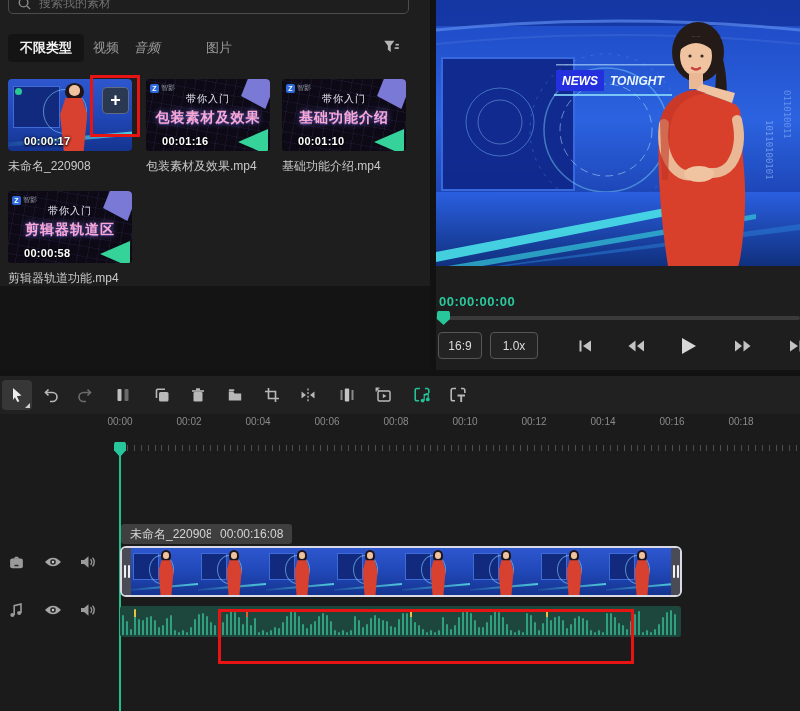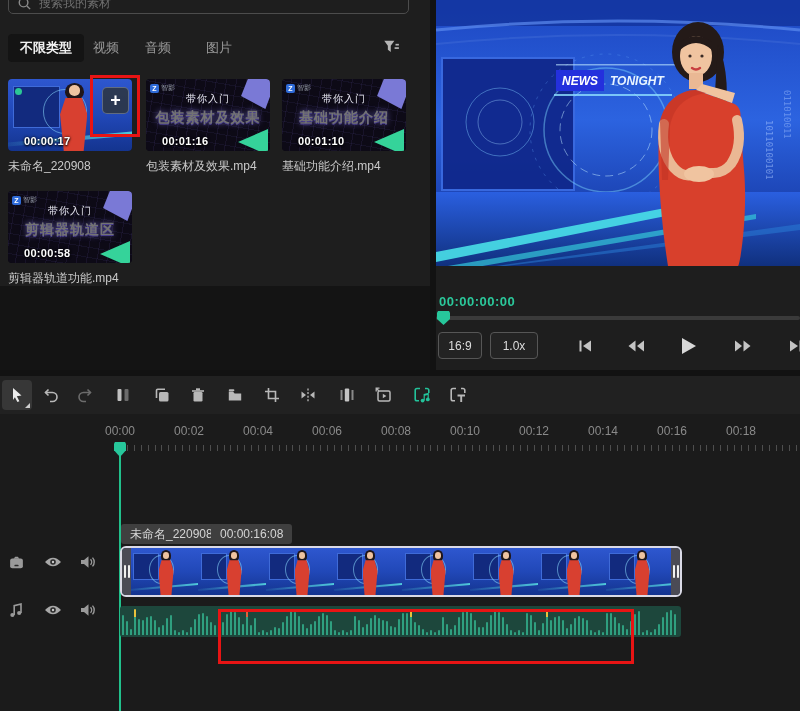--- a/index.html
+++ b/index.html
@@ -44,21 +44,21 @@
   
   .tut { position:absolute; inset:0; background:#0d0a16; }
   .tut-grid { position:absolute; inset:0; opacity:.5;
     background:repeating-linear-gradient(100deg,transparent 0 9px,rgba(120,100,200,.22) 9px 10px),
                repeating-linear-gradient(10deg,transparent 0 9px,rgba(120,100,200,.18) 9px 10px); }
   .tut-shape-top { position:absolute; right:-6px; top:-4px; width:38px; height:34px; background:#7a79d6;
                    clip-path:polygon(30% 0,100% 18%,72% 100%,8% 62%); border-radius:6px; }
   .tut-shape-bot { position:absolute; right:2px; bottom:-4px; width:30px; height:26px; background:#35d39a;
                    clip-path:polygon(0 50%,100% 0,100% 100%); }
   .tut-line1 { position:absolute; top:13px; width:100%; text-align:center; color:#e8e8f2; font-size:10px; letter-spacing:1px; }
-  .tut-line2 { position:absolute; top:30px; width:100%; text-align:center; color:#737373; font-size:14px; font-weight:bold;
+  .tut-line2 { position:absolute; top:30px; width:100%; text-align:center; color:#f9a8d4; font-size:14px; font-weight:bold;
                letter-spacing:1px; text-shadow:0 1px 0 #4a3f8f, 0 0 6px rgba(120,110,220,.8); }
   .tut-logo { position:absolute; left:4px; top:4px; display:flex; align-items:center; gap:2px; }
   .tut-logo .lz { width:9px; height:9px; background:#2f6bd8; border-radius:2px; color:#fff; font-size:7px; font-weight:bold;
                   text-align:center; line-height:9px; }
   .tut-logo .lt { color:#9aa0ad; font-size:7px; }
 
   .upload-row { position:absolute; left:0; top:330px; width:430px; height:40px; background:#232323;
                 border-top:1px solid #303030; display:flex; align-items:center; }
   .upload-btn { flex:1; display:flex; align-items:center; justify-content:center; gap:8px; color:#cfcfcf;
                 font-size:13px; cursor:pointer; height:100%; }
@@ -81,21 +81,21 @@
   
   .toolbar { position:absolute; left:0; top:376px; width:800px; height:38px; background:#212121; }
   .tool { position:absolute; top:4px; width:30px; height:30px; display:flex; align-items:center; justify-content:center;
           border-radius:4px; cursor:pointer; }
   .tool.active { background:#373737; }
   .tool.active::after { content:""; position:absolute; right:2px; bottom:2px; border-style:solid;
                         border-width:0 0 5px 5px; border-color:transparent transparent #cfcfcf transparent; }
 
   
   .timeline { position:absolute; left:0; top:414px; width:800px; height:297px; background:#1b1b1b; }
-  .ruler-label { position:absolute; top:10px; transform:translateX(-50%); font-size:12px; color:#8a8a8a; }
+  .ruler-label { position:absolute; top:2px; transform:translateX(-50%); font-size:10px; color:#8a8a8a; }
   .ruler-ticks { position:absolute; left:120px; top:31px; width:680px; height:6px;
                  background:repeating-linear-gradient(90deg,#4e4e4e 0 1px,transparent 1px 6.9px); }
   .playhead-line { position:absolute; left:119px; top:30px; width:2px; height:267px; background:#21c08b; }
   .playhead-head { position:absolute; left:114px; top:28px; width:12px; height:15px; background:#27c79b;
                    clip-path:polygon(8% 0,92% 0,100% 12%,100% 55%,50% 100%,0 55%,0 12%); }
 
   .clip-chip { position:absolute; top:110px; height:20px; background:#3f3f3f; border-radius:3px; color:#d5d5d5;
                font-size:12px; display:flex; align-items:center; padding:0 9px; }
 
   .video-clip { position:absolute; left:120px; top:132px; width:562px; height:51px; border:2px solid #dadae6;
@@ -135,21 +135,21 @@
             <circle cx="7" cy="7" r="4.6" fill="none" stroke="#8a8a8a" stroke-width="1.5"></circle>
             <path d="M10.6 10.6 L14 14" stroke="#8a8a8a" stroke-width="1.5"></path>
           </svg>
       </span>
       <input placeholder="搜索我的素材" style="">
     </div>
 
     <div class="tabs">
       <div class="tab-chip active" style="left:8px;">不限类型</div>
       <div class="tab-chip" style="left:91px;width:30px;">视频</div>
-      <div class="tab-chip" style="left:143px;width:30px;">音频</div>
+      <div class="tab-chip" style="left:132px;width:30px;font-style:italic;">音频</div>
       <div class="tab-chip" style="left:204px;width:30px;">图片</div>
       <div class="filter-btn">
         <svg width="18" height="18" viewBox="0 0 16 16">
             <path d="M2 2.5 H11 L7.8 6.8 V12.5 L5.2 10.4 V6.8 Z" fill="#b5b5b5"></path>
             <rect x="12" y="5.2" width="3" height="1.5" fill="#b5b5b5"></rect>
             <rect x="11.2" y="8.2" width="3.8" height="1.5" fill="#b5b5b5"></rect>
           </svg>
       </div>
     </div>
 

